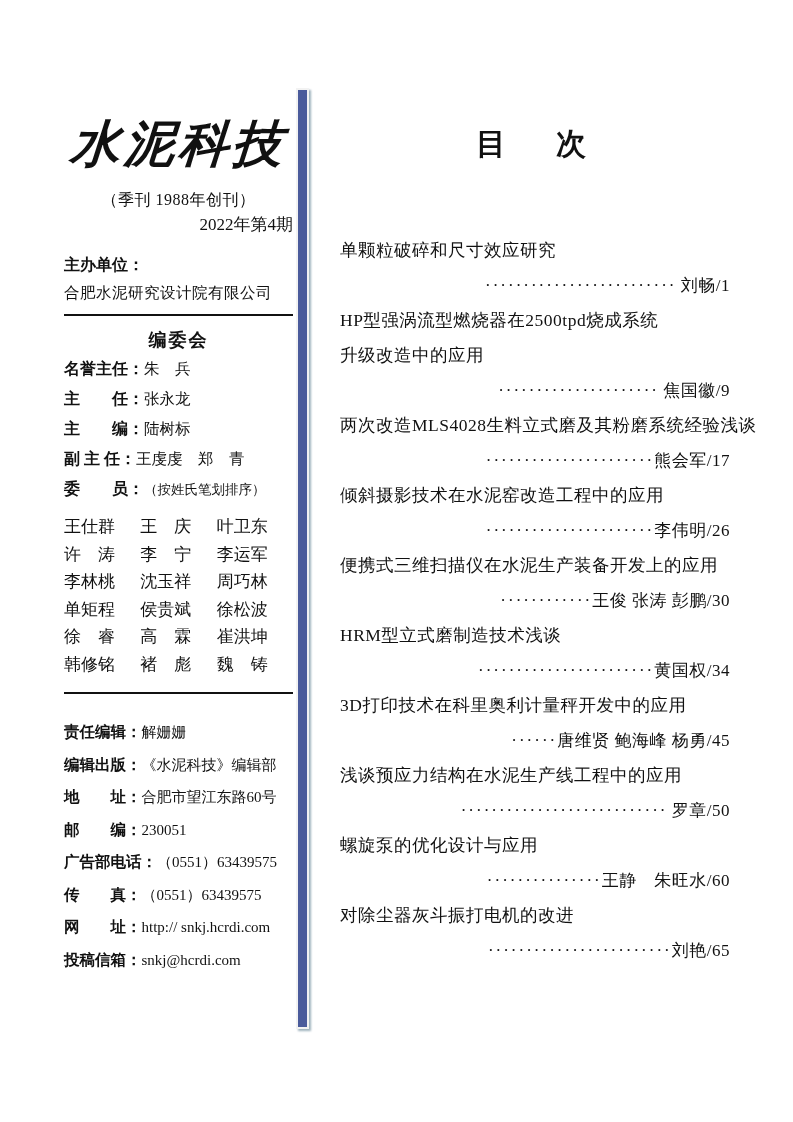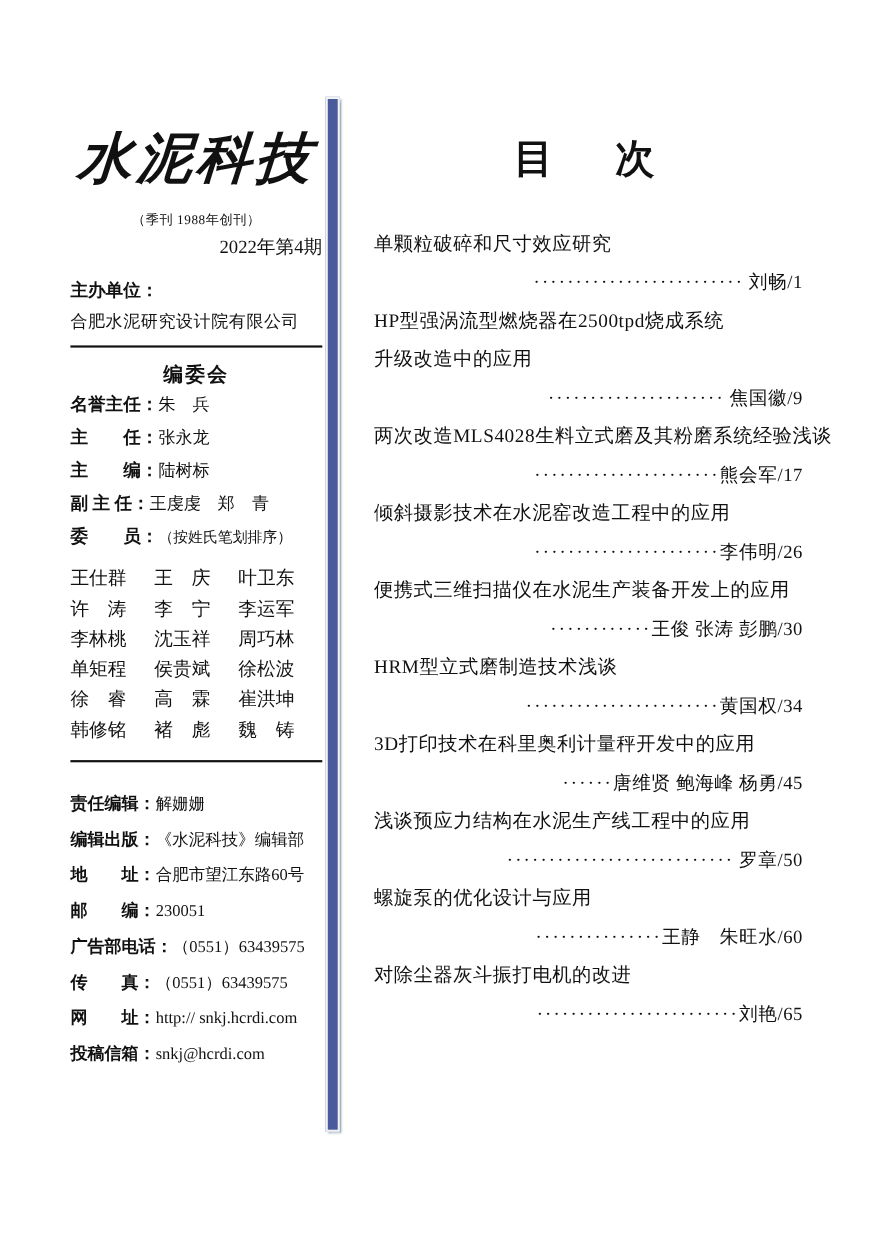--- a/index.html
+++ b/index.html
@@ -14,21 +14,21 @@
   
   .left-col{position:absolute;left:64px;top:104px;width:229px;}
   .j-title{
     font-family:"DejaVu Serif","Liberation Serif",serif;
     font-weight:bold;font-style:italic;
     font-size:50px;line-height:80px;
     letter-spacing:4px;text-align:center;
     transform:skewX(-4deg);
     white-space:nowrap;
   }
-  .j-sub{font-size:12px;line-height:24px;text-align:center;margin-top:4px;letter-spacing:0.5px;}
+  .j-sub{font-size:16px;line-height:24px;text-align:center;margin-top:4px;letter-spacing:0.5px;}
   .j-issue{font-size:17px;line-height:26px;text-align:right;}
   .sponsor-label{
     font-family:"Liberation Sans","DejaVu Sans",sans-serif;
     font-weight:bold;font-size:16px;line-height:26px;margin-top:14px;
   }
   .sponsor-name{font-size:15.5px;line-height:30px;letter-spacing:0.5px;}
   .rule{border:none;border-top:2px solid #111;margin:6px 0 0 0;width:229px;}
   .board-heading{
     font-family:"Liberation Sans","DejaVu Sans",sans-serif;
     font-weight:bold;font-size:18px;line-height:28px;
@@ -58,25 +58,25 @@
   
   .divider{
     position:absolute;left:296px;top:88px;
     width:9px;height:937px;
     border:2px solid #f2f2f2;
     box-shadow:2px 2px 2px #9fb3bd;
   }
   
   .right-col{position:absolute;left:340px;top:120px;width:392px;}
   .toc-heading{
-    font-size:36px;line-height:48px;text-align:center;
+    font-size:30px;line-height:48px;text-align:center;
     letter-spacing:10px;font-weight:bold;
     font-family:"Liberation Serif","DejaVu Serif",serif;
   }
-  .toc-list{margin-top:36px;}
+  .toc-list{margin-top:65px;}
   .toc-title{
     font-size:17.5px;line-height:35px;letter-spacing:0.5px;
     white-space:nowrap;
   }
   .toc-leader{
     font-size:17px;line-height:35px;text-align:right;padding-right:2px;
     white-space:nowrap;
   }
   .toc-leader .dots{letter-spacing:2px;}
   .toc-leader .authors{letter-spacing:0.5px;}

